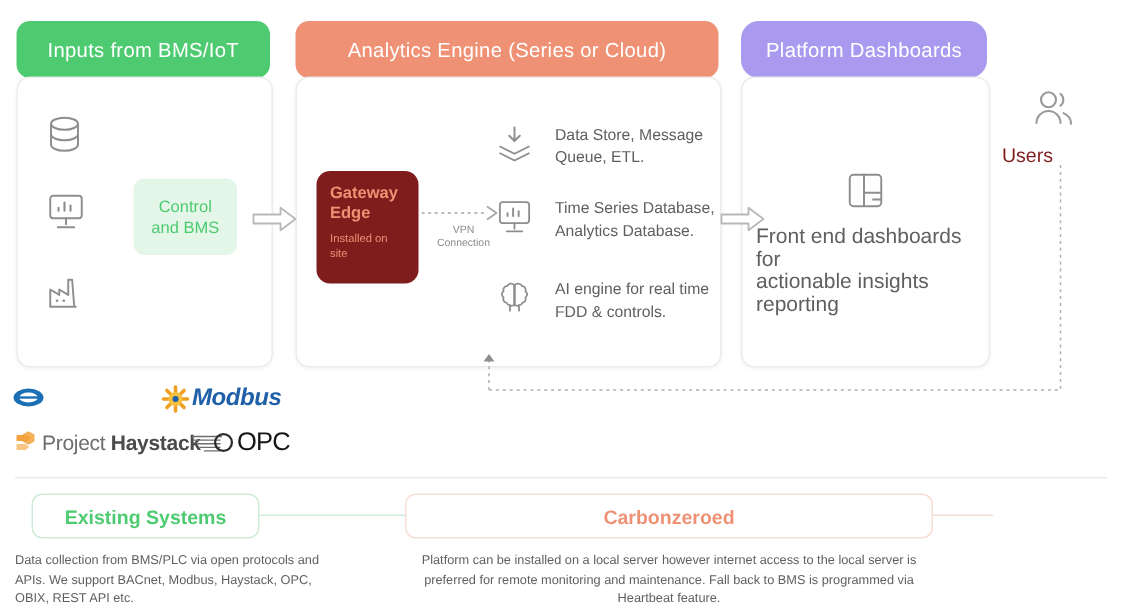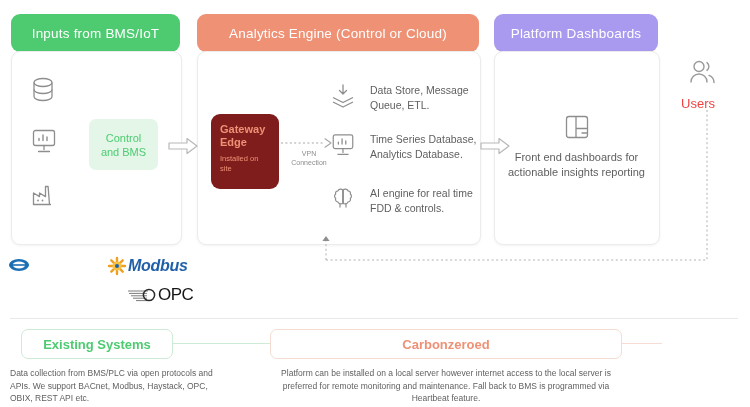--- a/index.html
+++ b/index.html
@@ -14,21 +14,21 @@
   .panel{position:absolute;background:#fff;border:1px solid #ececec;border-radius:9px;
          box-shadow:0 1px 3px rgba(0,0,0,.05);}
   #panel-inputs{left:11px;top:51px;width:169px;height:192px;}
   #panel-engine{left:197px;top:51px;width:282px;height:192px;}
   #panel-dash{left:494px;top:51px;width:164px;height:192px;}
 
   .panel-header{position:absolute;border-radius:9px;display:flex;align-items:center;
                 justify-content:center;color:#fff;letter-spacing:.2px;}
   #header-inputs{left:11px;top:14px;width:169px;height:38px;background:#4ECB71;font-size:13.5px;}
   #header-engine{left:197px;top:14px;width:282px;height:38px;background:#EE9175;font-size:13.5px;}
-  #header-dash{left:494px;top:14px;width:164px;height:38px;background:#A99AF0;font-size:13.5px;}
+  #header-dash{left:494px;top:14px;width:164px;height:38px;background:#A99AF0;font-size:13.5px;border-radius:12px;}
 
   
   .ic{position:absolute;}
   #icon-database{left:30px;top:76px;}
   #icon-monitor-left{left:30px;top:128px;}
   #icon-factory{left:30px;top:181px;}
 
   
   #control-bms{position:absolute;left:89px;top:119px;width:69px;height:51px;
       background:#E3F6E8;border-radius:7px;display:flex;align-items:center;justify-content:center;
@@ -52,27 +52,27 @@
 
   
   .erow{position:absolute;display:flex;align-items:flex-start;}
   .erow .etxt{margin-left:14px;font-size:10.5px;line-height:14.5px;color:#5f5f5f;width:122px;}
   #erow-datastore{left:330px;top:83px;}
   #erow-timeseries{left:330px;top:132px;}
   #erow-ai{left:330px;top:186px;}
 
   
   #icon-layout{position:absolute;left:563px;top:113px;}
-  #dash-caption{position:absolute;left:504px;top:150px;width:145px;text-align:center;
-      font-size:11px;line-height:15px;color:#5f5f5f;}
+  #dash-caption{position:absolute;left:504px;top:150px;width:145px;
+      font-size:14px;line-height:15px;color:#5f5f5f;}
 
   
   #icon-users{position:absolute;left:686px;top:58px;}
-  #users-label{position:absolute;left:668px;top:96px;width:60px;text-align:center;
-      font-size:13px;color:#ef4444;}
+  #users-label{position:absolute;left:668px;top:96px;width:60px;
+      font-size:13px;color:#7f1d1d;}
 
   
   #feedback-path{position:absolute;left:320px;top:110px;}
 
   
   .logo{position:absolute;display:flex;align-items:center;}
   #logo-bacnet{left:8px;top:256px;}
   #logo-modbus{left:106px;top:255px;}
   #logo-haystack{left:8px;top:286px;}
   #logo-opc{left:128px;top:285px;}
@@ -102,21 +102,21 @@
 </style>
 </head>
 <body>
 
 <div class="stage">
 
   <div class="panel-header" id="header-inputs">
     <span>Inputs from BMS/IoT</span>
   </div>
   <div class="panel-header" id="header-engine">
-    <span>Analytics Engine  (Control or Cloud)</span>
+    <span>Analytics Engine  (Series or Cloud)</span>
   </div>
   <div class="panel-header" id="header-dash">
     <span>Platform Dashboards</span>
   </div>
 
   <div class="panel" id="panel-inputs"></div>
   <div class="panel" id="panel-engine"></div>
   <div class="panel" id="panel-dash"></div>
 
   <span class="ic" id="icon-database">
@@ -258,20 +258,28 @@
     <svg width="22" height="22" viewBox="0 0 22 22">
       <g stroke="#F0A020" stroke-width="2.4" stroke-linecap="round">
         <path d="M11 3v16M3 11h16M5.3 5.3l11.4 11.4M16.7 5.3L5.3 16.7"></path>
       </g>
       <circle cx="11" cy="11" r="4.6" fill="#F6C040"></circle>
       <circle cx="11" cy="11" r="2" fill="#2060A8"></circle>
     </svg>
     <span class="modbus-txt">Modbus</span>
   </div>
 
+  <div class="logo" id="logo-haystack">
+    <svg width="20" height="18" viewBox="0 0 20 18">
+      <path d="M3 4h7l3 2-3 2H3z" fill="#F2A33C"></path>
+      <path d="M3 10h6l2.6 2-2.6 2H3z" fill="#F8C784"></path>
+      <path d="M11 1.5l4 2.2v4.6l-4 2.2-4-2.2V3.7z" fill="#F2A33C" opacity=".85"></path>
+    </svg>
+    <span class="haystack-txt"><span>Project </span><b>Haystack</b></span>
+  </div>
 
   <div class="logo" id="logo-opc">
     <svg width="30" height="18" viewBox="0 0 30 18">
       <g stroke="#6d6d6d" stroke-width=".9">
         <path d="M0 5h20M1 7.4h18M3 9.8h16M5 12.2h14M8 14.6h11"></path>
       </g>
       <circle cx="21" cy="9" r="5.6" fill="none" stroke="#2b2b2b" stroke-width="1.5"></circle>
     </svg>
     <span class="opc-txt">OPC</span>
   </div>

